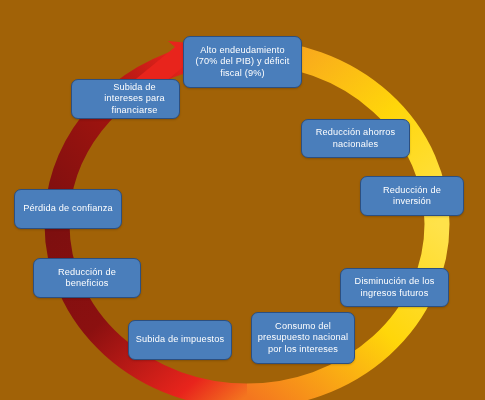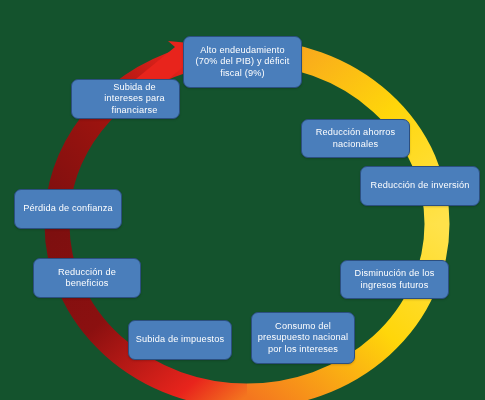--- a/index.html
+++ b/index.html
@@ -7,21 +7,21 @@
     padding: 0;
     background: #ffffff;
   }
   body {
     font-family: "Liberation Sans", sans-serif;
   }
   #canvas {
     position: relative;
     width: 485px;
     height: 400px;
-    background: #14532d;
+    background: #a16207;
     overflow: hidden;
   }
   #ring-layer {
     position: absolute;
     left: 0;
     top: 0;
     width: 485px;
     height: 400px;
   }
   .node {
@@ -42,22 +42,22 @@
     box-shadow: 0 1px 2px rgba(0,0,0,0.18);
     z-index: 5;
   }
   .node span {
     display: block;
     width: 100%;
   }
   
   .n0 { left: 183px; top: 36px;  width: 119px; height: 52px; }
   .n1 { left: 301px; top: 79px;  width: 109px; height: 39px; margin-top: 40px; }
-  .n2 { left: 360px; top: 166px; width: 120px; height: 40px; }
-  .n3 { left: 340px; top: 260px; width: 109px; height: 39px; }
+  .n2 { left: 360px; top: 176px; width: 104px; height: 40px; }
+  .n3 { left: 340px; top: 268px; width: 109px; height: 39px; }
   .n4 { left: 251px; top: 312px; width: 104px; height: 52px; }
   .n5 { left: 128px; top: 320px; width: 104px; height: 40px; }
   .n6 { left: 33px;  top: 258px; width: 108px; height: 40px; justify-content: flex-end; }
   .n7 { left: 14px;  top: 162px; width: 108px; height: 40px; margin-top: 27px; }
   .n8 { left: 71px;  top: 79px;  width: 109px; height: 40px; padding-left: 22px; }
 </style>
 </head>
 <body>
 
 <div id="canvas">

